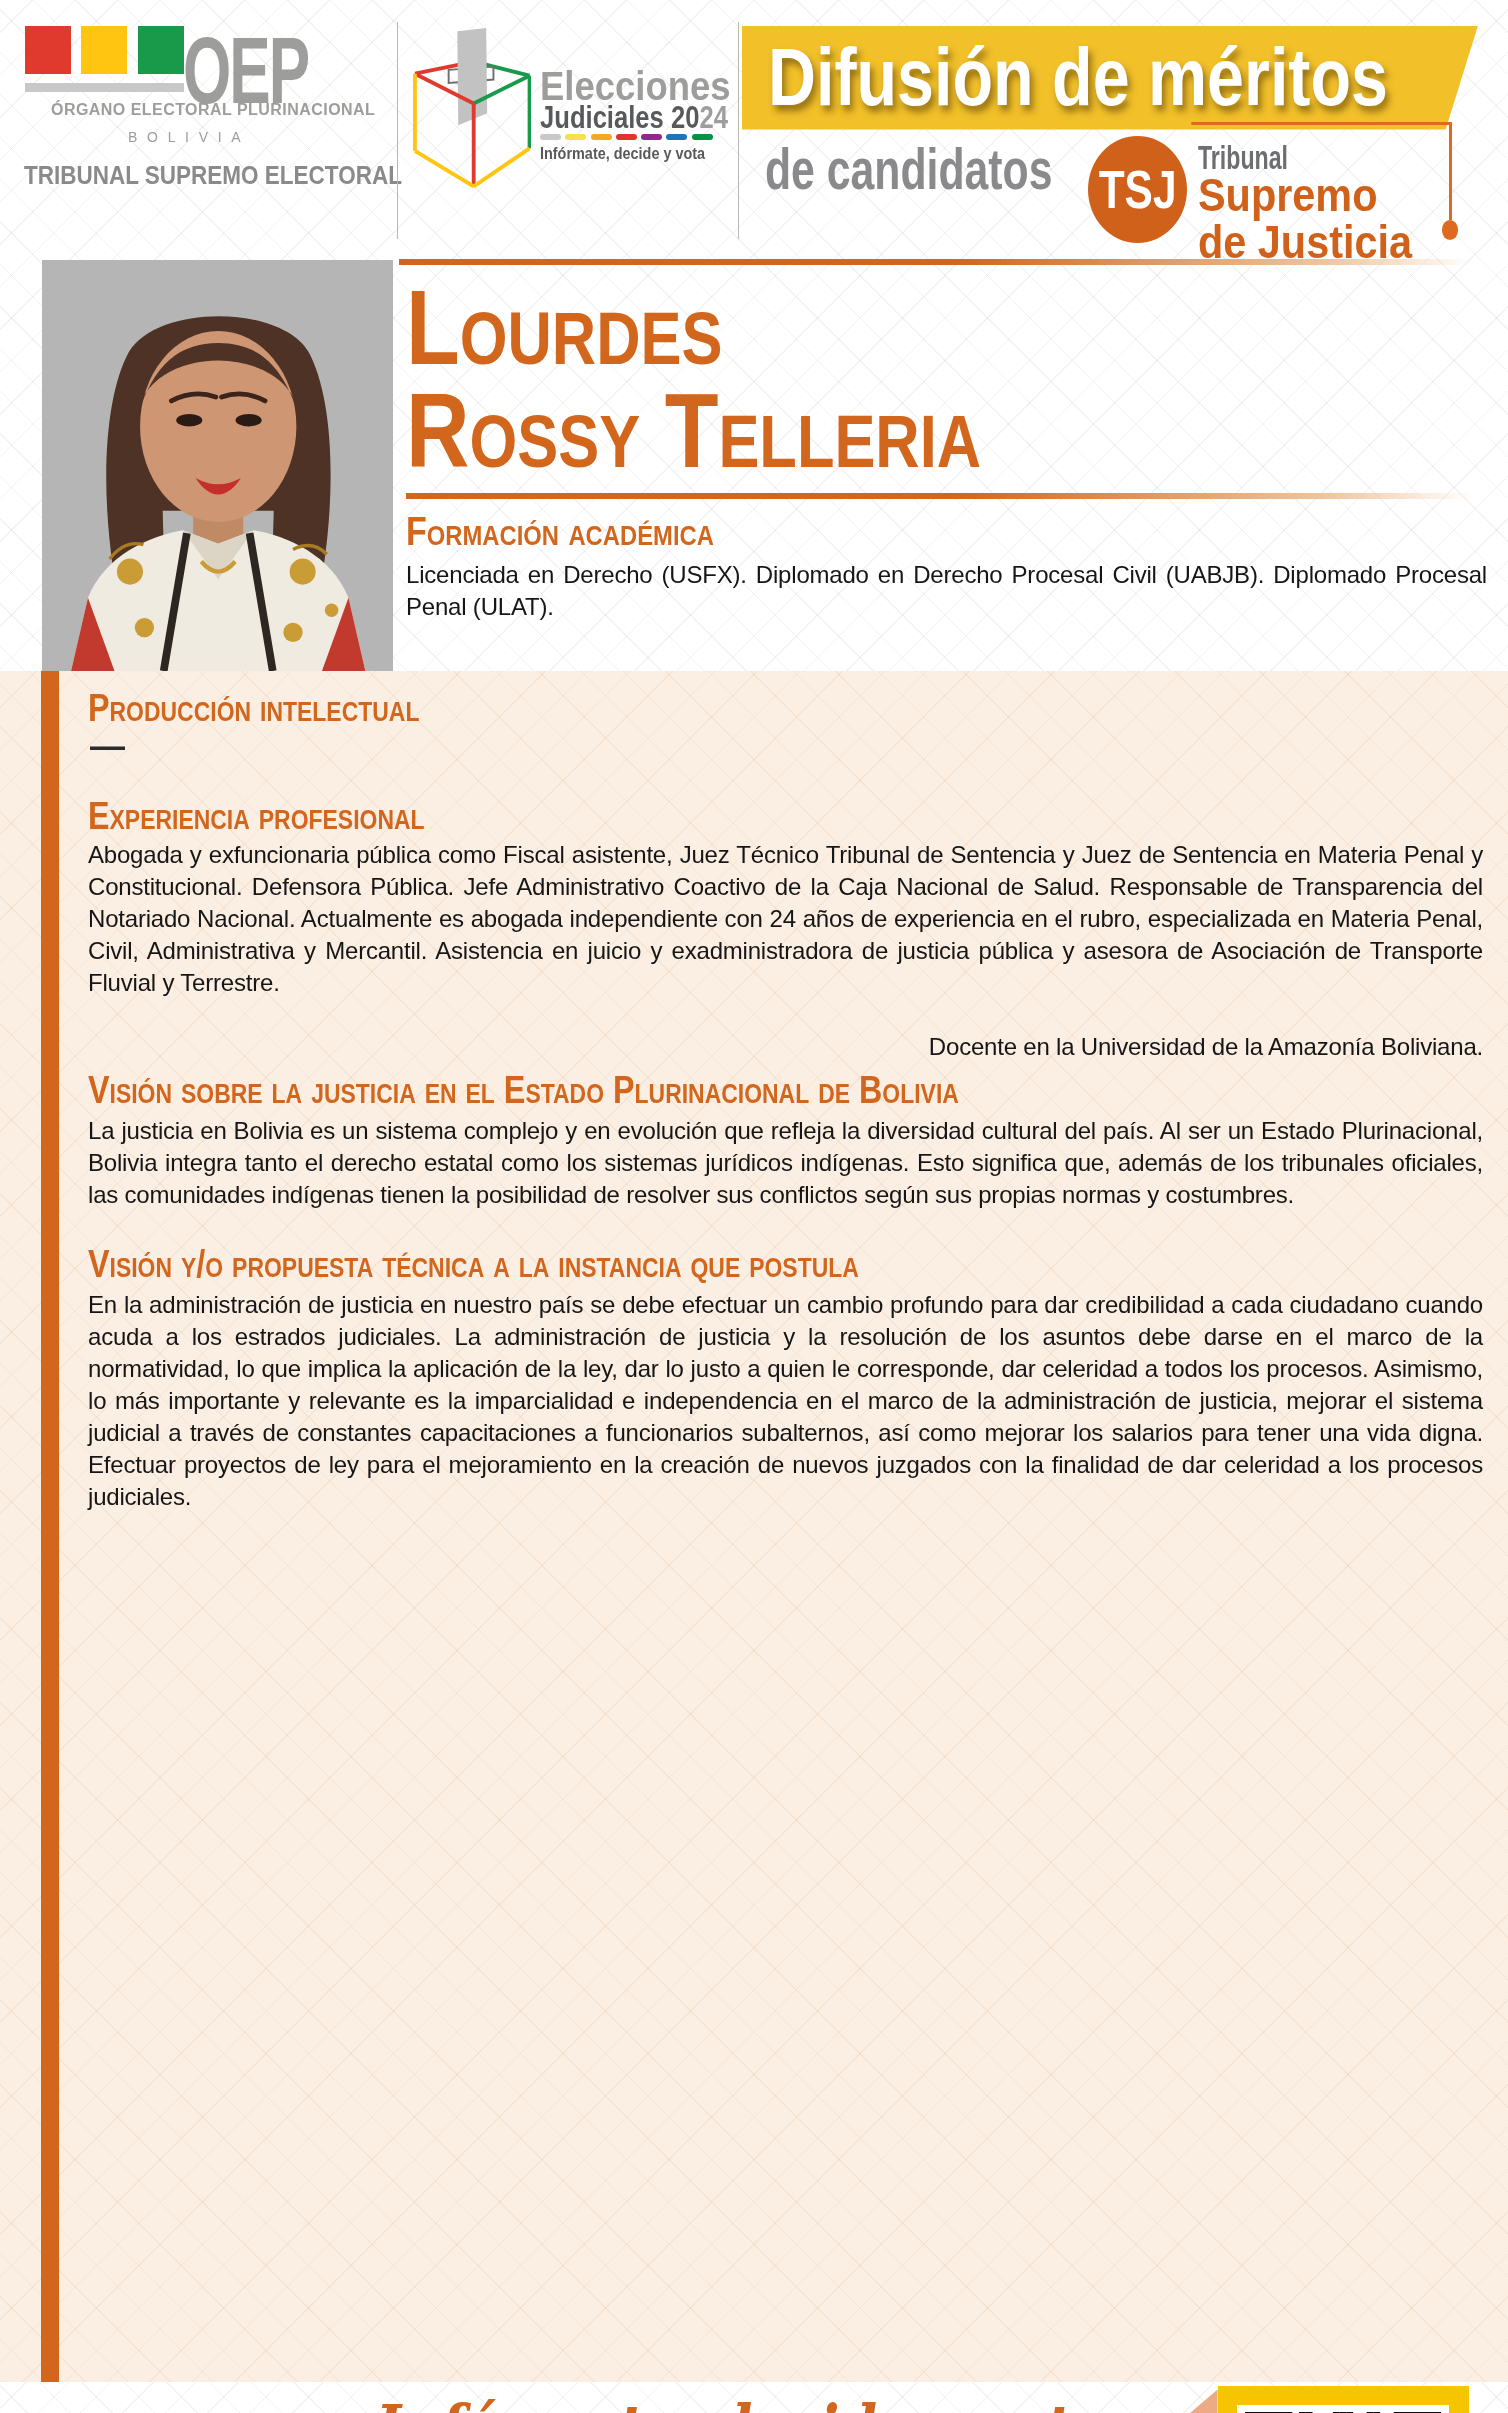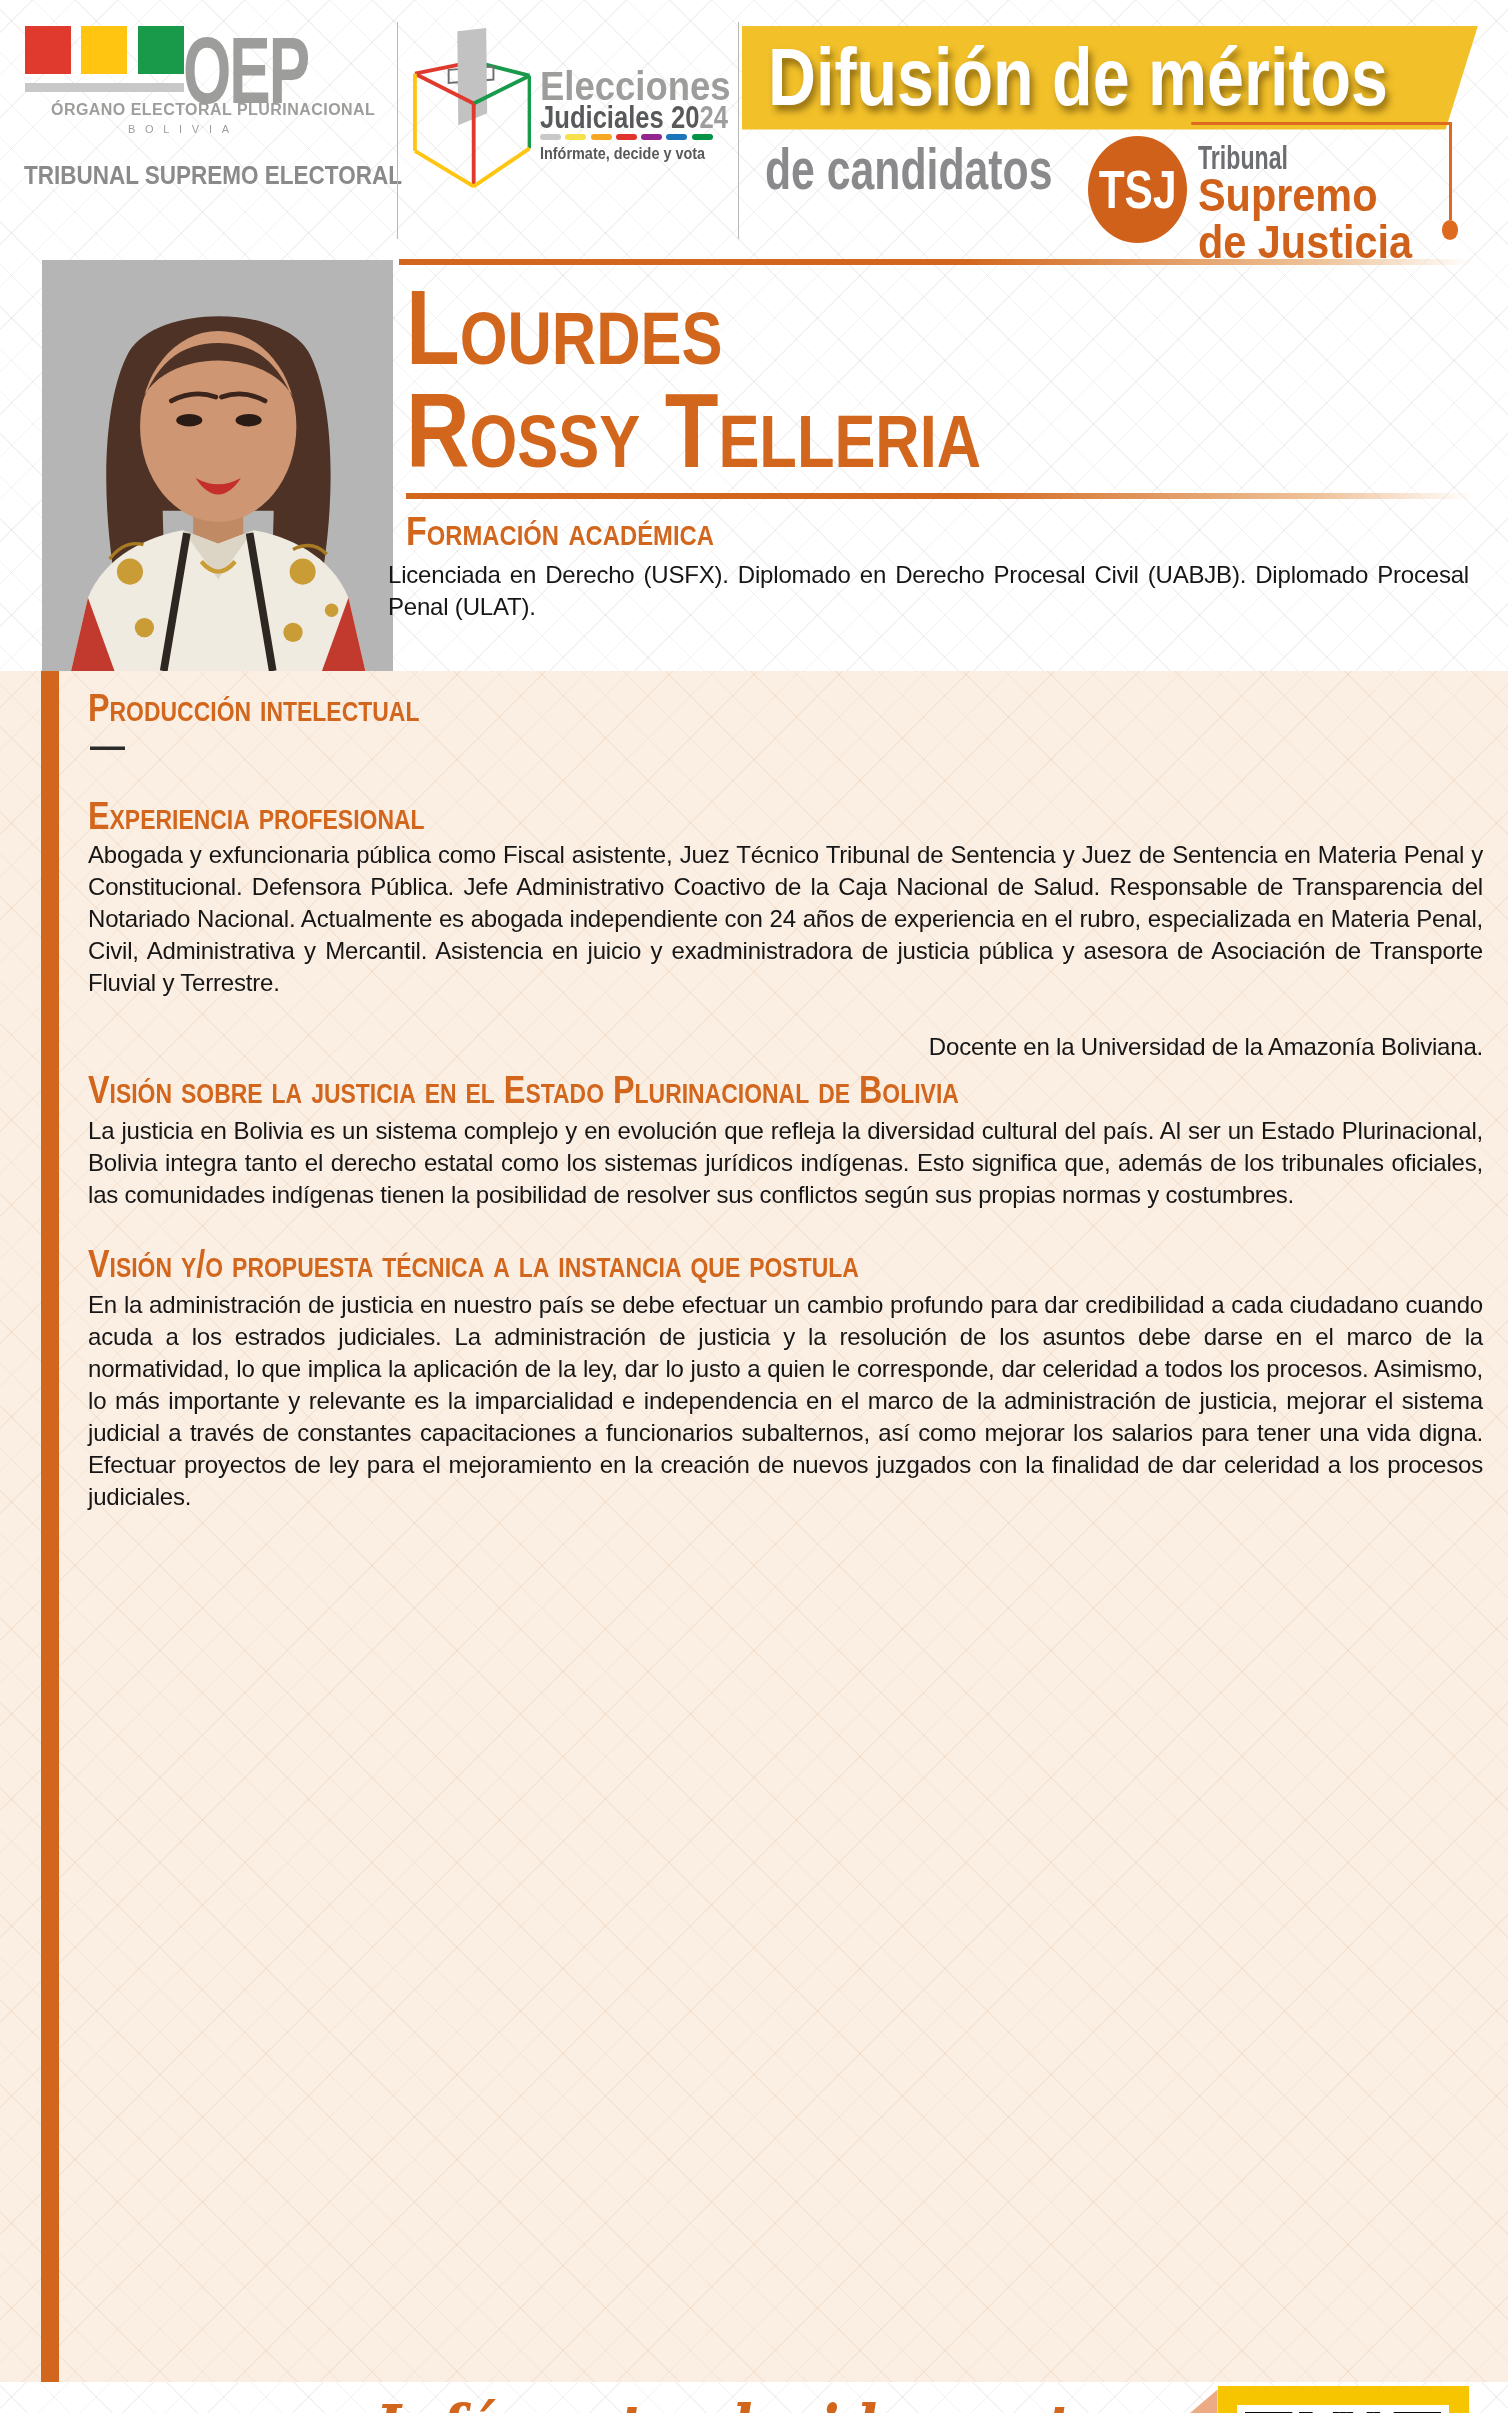--- a/index.html
+++ b/index.html
@@ -9,21 +9,21 @@
       repeating-linear-gradient(45deg, rgba(0,0,0,0.05) 0 1px, transparent 1px 30px),
       repeating-linear-gradient(-45deg, rgba(0,0,0,0.05) 0 1px, transparent 1px 30px);}
   .abs{position:absolute;}
   .sx{transform-origin:left top;}
   
   .flag-row{left:24.6px;top:26px;width:164px;height:48px;display:flex;gap:10.6px;}
   .flag-bar{width:46px;height:48px;}
   .flag-under{left:24.6px;top:83px;width:159px;height:8.7px;background:#C8C8C8;}
   .oep-word{left:183px;top:17.4px;font-size:94px;font-weight:bold;color:#9D9D9C;letter-spacing:-2.9px;transform:scaleX(.66);}
   .org-line{left:51px;top:99px;font-size:17.4px;font-weight:bold;color:#9D9D9C;letter-spacing:0.5px;transform:scaleX(.92);white-space:nowrap;}
-  .country-line{left:128px;top:123px;font-size:11px;color:#9D9D9C;letter-spacing:9.7px;white-space:nowrap;}
+  .country-line{left:128px;top:129px;font-size:14px;color:#9D9D9C;letter-spacing:9.7px;white-space:nowrap;}
   .tse-line{left:24px;top:161px;font-size:25px;font-weight:bold;color:#8A8A8A;transform:scaleX(.9);white-space:nowrap;}
   .vdiv{width:1.4px;top:22px;height:217px;background:#B8B8B8;}
   .elec-title{left:540px;top:63px;font-size:41px;font-weight:bold;color:#9D9D9C;transform:scaleX(.89);white-space:nowrap;}
   .elec-sub{left:540px;top:99px;font-size:32px;font-weight:bold;transform:scaleX(.8);transform-origin:left top;white-space:nowrap;}
   .elec-sub .d{color:#58595B;} .elec-sub .l{color:#9D9D9C;}
   .dash-row{left:540px;top:134px;display:flex;gap:4.3px;}
   .dash-row span{display:block;width:21px;height:6.3px;border-radius:3.4px;}
   .elec-tag{left:540px;top:144px;font-size:16.4px;font-weight:bold;color:#58595B;transform:scaleX(.88);white-space:nowrap;}
   .banner{left:742px;top:25.6px;width:736px;height:104px;background:#F2C029;
     clip-path:polygon(0 0,100% 0,95.6% 100%,0 100%);}
@@ -42,21 +42,21 @@
   .hrule{height:6.3px;background:linear-gradient(90deg,#D2661C 0%,#D2661C 52%,#EFC49B 86%,rgba(239,196,155,0) 100%);}
   .rule1{left:399px;top:259px;width:1074px;}
   .rule2{left:406px;top:493px;width:1066px;}
   
   .photo{left:42px;top:260px;width:351px;height:411px;background:#B5B5B5;overflow:hidden;}
   .name-line{left:406px;font-size:106px;line-height:106px;font-weight:bold;color:#D2661C;font-variant:small-caps;
     transform:scaleX(.83);white-space:nowrap;}
   .sec-h{font-size:38px;font-weight:bold;color:#D2661C;font-variant:small-caps;transform:scaleX(.85);transform-origin:left top;white-space:nowrap;}
   .form-h{left:406px;top:509px;font-size:40px;}
   .body-txt{font-size:24px;line-height:32px;color:#161616;text-align:justify;letter-spacing:-0.2px;}
-  .form-b{left:388px;top:559px;width:1081px;}
+  .form-b{left:406px;top:559px;width:1081px;}
   
   .panel{left:0;top:671px;width:1508px;height:1711px;background:#FBEEE3;
     background-image:
       repeating-linear-gradient(45deg, rgba(186,118,56,.09) 0 1px, transparent 1px 30px),
       repeating-linear-gradient(-45deg, rgba(186,118,56,.09) 0 1px, transparent 1px 30px);}
   .accent-bar{left:41px;top:671px;width:18px;height:1711px;background:#D2661C;}
   .p-col{left:88px;width:1395px;}
   .prod-mark{left:90px;top:726px;font-size:35px;font-weight:bold;color:#2B2B2B;}
   
   .slogan{left:174px;top:2390px;width:1134px;text-align:center;font-family:"DejaVu Serif",serif;

